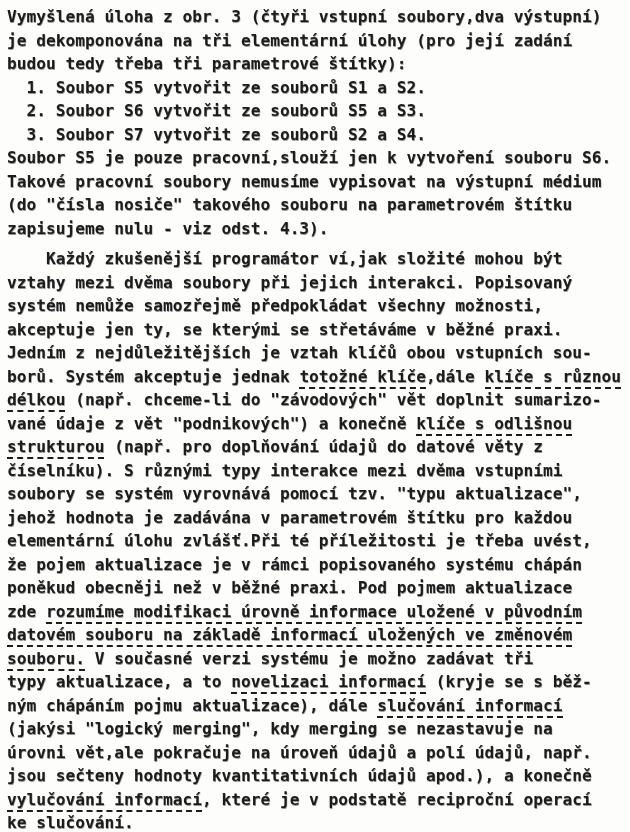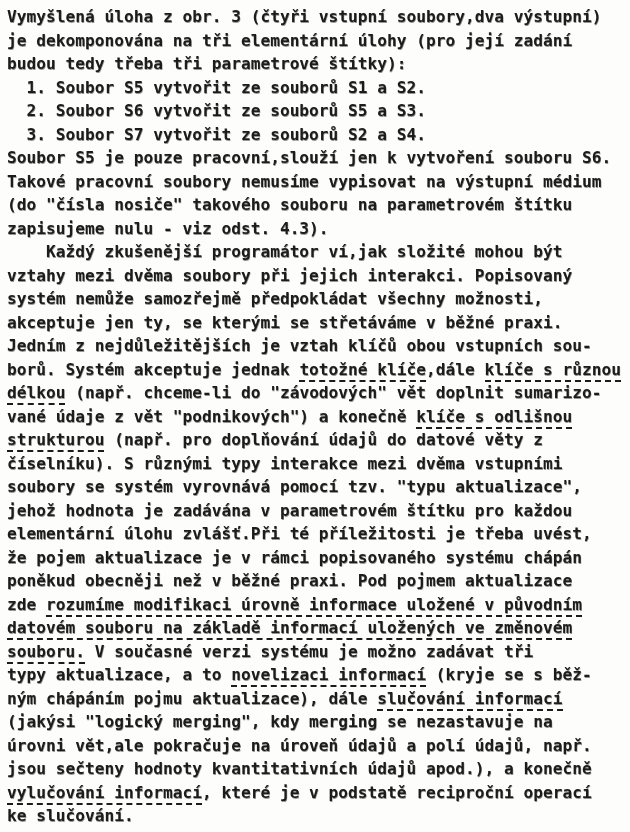--- a/index.html
+++ b/index.html
@@ -22,20 +22,21 @@
     font-size: 16.2px;
     line-height: 23.5px;
     color: #1c1c1c;
     white-space: pre;
     text-shadow: 0.5px 0.5px 0.4px rgba(25,25,25,0.45);
   }
   .line {
     height: 23.5px;
   }
   .line.para {
+    margin-top: 7px;
   }
   .u {
     border-bottom: 2px dashed #1c1c1c;
     padding-bottom: 1px;
   }
 </style>
 </head>
 <body>
 
 <div class="page">

